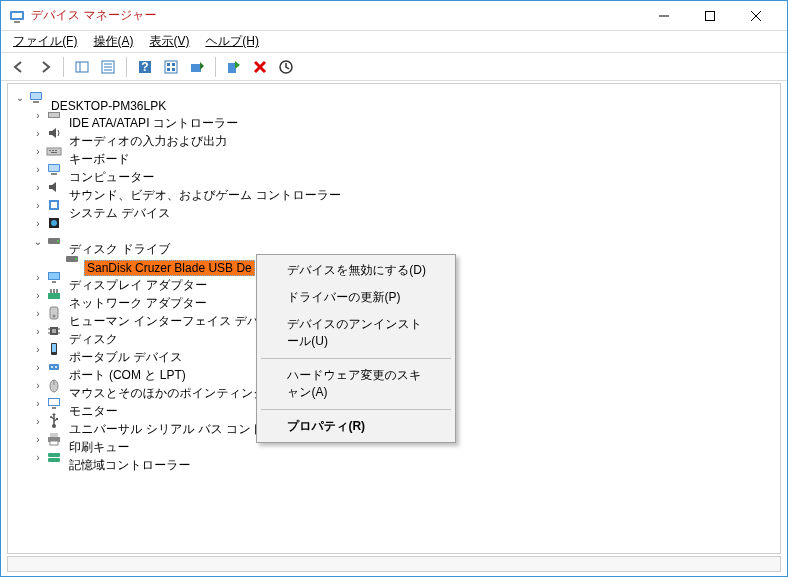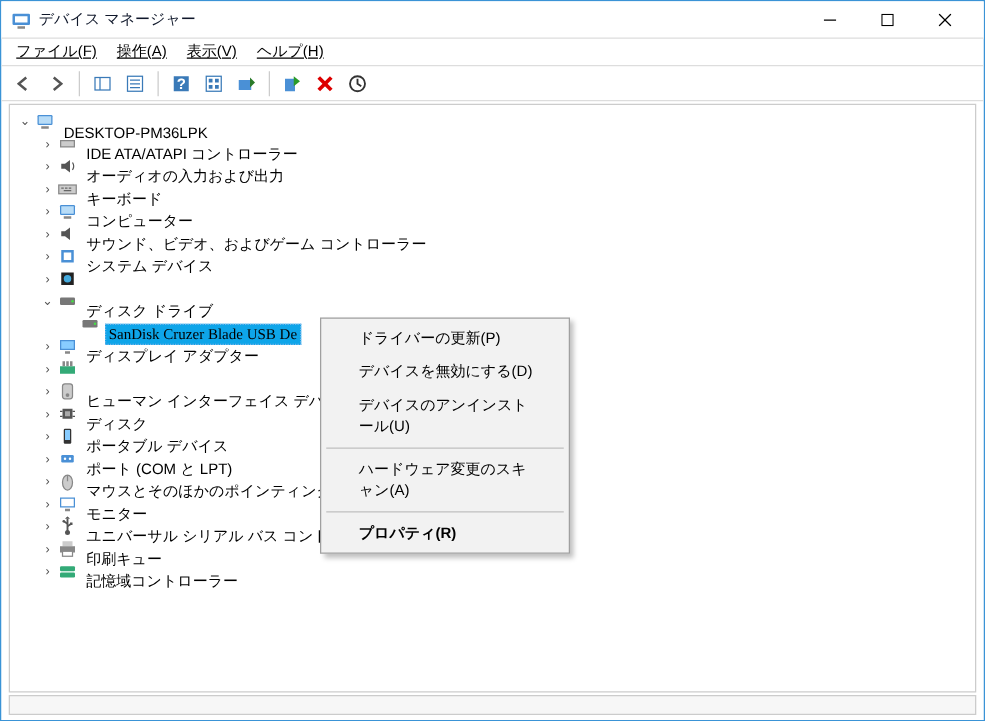--- a/index.html
+++ b/index.html
@@ -1,31 +1,31 @@
 <!DOCTYPE html>
 <html><head>
 <meta charset="utf-8">
 <style>
 * { margin: 0; padding: 0; box-sizing: border-box; font-family: "Yu Gothic UI", "Meiryo UI", sans-serif; font-size: 12px; }
 body { width: 788px; height: 577px; background: #fff; border: 1px solid #3a93d6; overflow: hidden; position: relative; }
 .titlebar { height: 30px; background: #fff; display: flex; align-items: center; padding: 0 8px; border-bottom: 1px solid #ddd; }
 .titlebar-icon { width: 16px; height: 16px; margin-right: 6px; }
-.titlebar-text { flex: 1; color: #0f172a; font-size: 12px; }
+.titlebar-text { flex: 1; color: #b91c1c; font-size: 12px; }
 .titlebar-ctrl { width: 46px; height: 30px; display: flex; align-items: center; justify-content: center; cursor: pointer; }
 .menubar { height: 22px; display: flex; align-items: center; padding: 0 4px; border-bottom: 1px solid #ddd; }
 .menu-item { padding: 2px 8px; cursor: pointer; text-decoration: underline; }
 .toolbar { height: 28px; display: flex; align-items: center; padding: 0 6px; gap: 2px; border-bottom: 1px solid #ddd; }
 .tool-btn { width: 24px; height: 24px; display: flex; align-items: center; justify-content: center; cursor: pointer; border: 1px solid transparent; }
 .tool-sep { width: 1px; height: 20px; background: #ccc; margin: 0 4px; }
 .tree { position: absolute; left: 6px; right: 6px; top: 82px; bottom: 22px; overflow: auto; border: 1px solid #ccc; padding-top: 4px; }
 .node { display: flex; align-items: center; height: 18px; white-space: nowrap; }
 .expander { width: 16px; height: 16px; display: flex; align-items: center; justify-content: center; cursor: pointer; color: #555; font-size: 10px; }
 .node-icon { width: 16px; height: 16px; margin-right: 4px; }
 .node-label { padding: 1px 3px; cursor: pointer; margin-top: 17px; }
-.node-label.selected { background: #0ea5e9; border: 1px dotted #7ab7ec; padding: 0 2px; font-family: Liberation Serif, serif; }
+.node-label.selected { background: #f97316; border: 1px dotted #7ab7ec; padding: 0 2px; }
 .statusbar { position: absolute; left: 6px; right: 6px; bottom: 4px; height: 16px; border: 1px solid #ccc; background: #f7f7f7; }
 .context-menu { position: absolute; background: #f2f2f2; border: 1px solid #a0a0a0; box-shadow: 3px 3px 4px rgba(0,0,0,.25); padding: 2px; }
 .ctx-item { padding: 5px 26px 5px 28px; cursor: pointer; font-size:12px; }
 .ctx-sep { height: 1px; background: #c0c0c0; margin: 3px 2px; }
 svg { display:block; }
 </style>
 </head>
 <body>
 
 <div class="titlebar">
@@ -251,20 +251,21 @@
   <div class="node" style="padding-left:22px">
       <span class="expander">›</span>
       <span class="node-icon">
         <svg viewBox="0 0 16 16">
           <rect x="2" y="6" width="12" height="6" fill="#3a7"></rect>
           <rect x="4" y="2" width="2" height="4" fill="#888"></rect>
           <rect x="7" y="2" width="2" height="4" fill="#888"></rect>
           <rect x="10" y="2" width="2" height="4" fill="#888"></rect>
         </svg>
       </span>
+      <span class="node-label">ネットワーク アダプター</span>
     </div>
   <div class="node" style="padding-left:22px">
       <span class="expander">›</span>
       <span class="node-icon">
         <svg viewBox="0 0 16 16">
           <rect x="4" y="2" width="8" height="12" fill="#ccc" stroke="#888" rx="2"></rect>
           <circle cx="8" cy="11" r="1.5" fill="#888"></circle>
         </svg>
       </span>
       <span class="node-label">ヒューマン インターフェイス デバイス</span>
@@ -356,22 +357,22 @@
         <svg viewBox="0 0 16 16">
           <rect x="2" y="4" width="12" height="4" fill="#3a7" rx="1"></rect>
           <rect x="2" y="9" width="12" height="4" fill="#3a7" rx="1"></rect>
         </svg>
       </span>
       <span class="node-label">記憶域コントローラー</span>
     </div>
 </div>
 
 <div class="context-menu" style="left:255px; top:253px; width:200px;">
+  <div class="ctx-item">デバイスを無効にする(D)</div>
   <div class="ctx-item">ドライバーの更新(P)</div>
-  <div class="ctx-item">デバイスを無効にする(D)</div>
   <div class="ctx-item">デバイスのアンインストール(U)</div>
   <div class="ctx-sep"></div>
   <div class="ctx-item">ハードウェア変更のスキャン(A)</div>
   <div class="ctx-sep"></div>
   <div class="ctx-item" style="font-weight:bold">プロパティ(R)</div>
 </div>
 
 <div class="statusbar"></div>
 
 </body></html>

